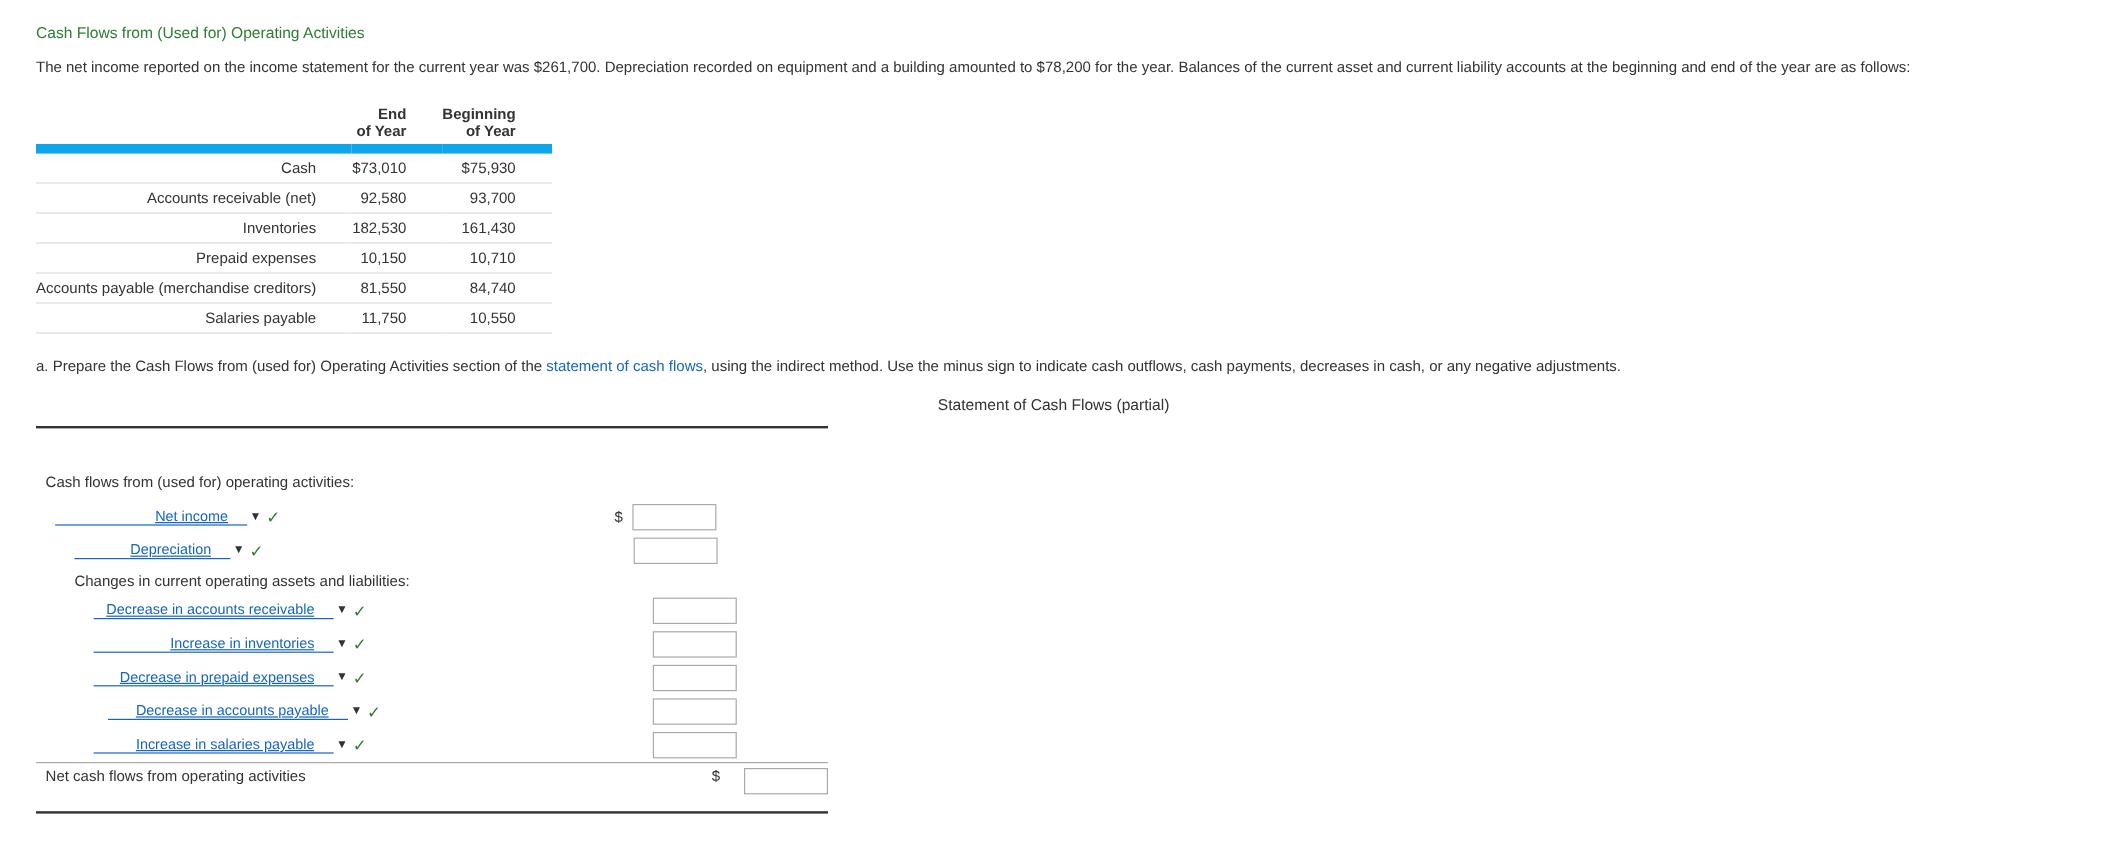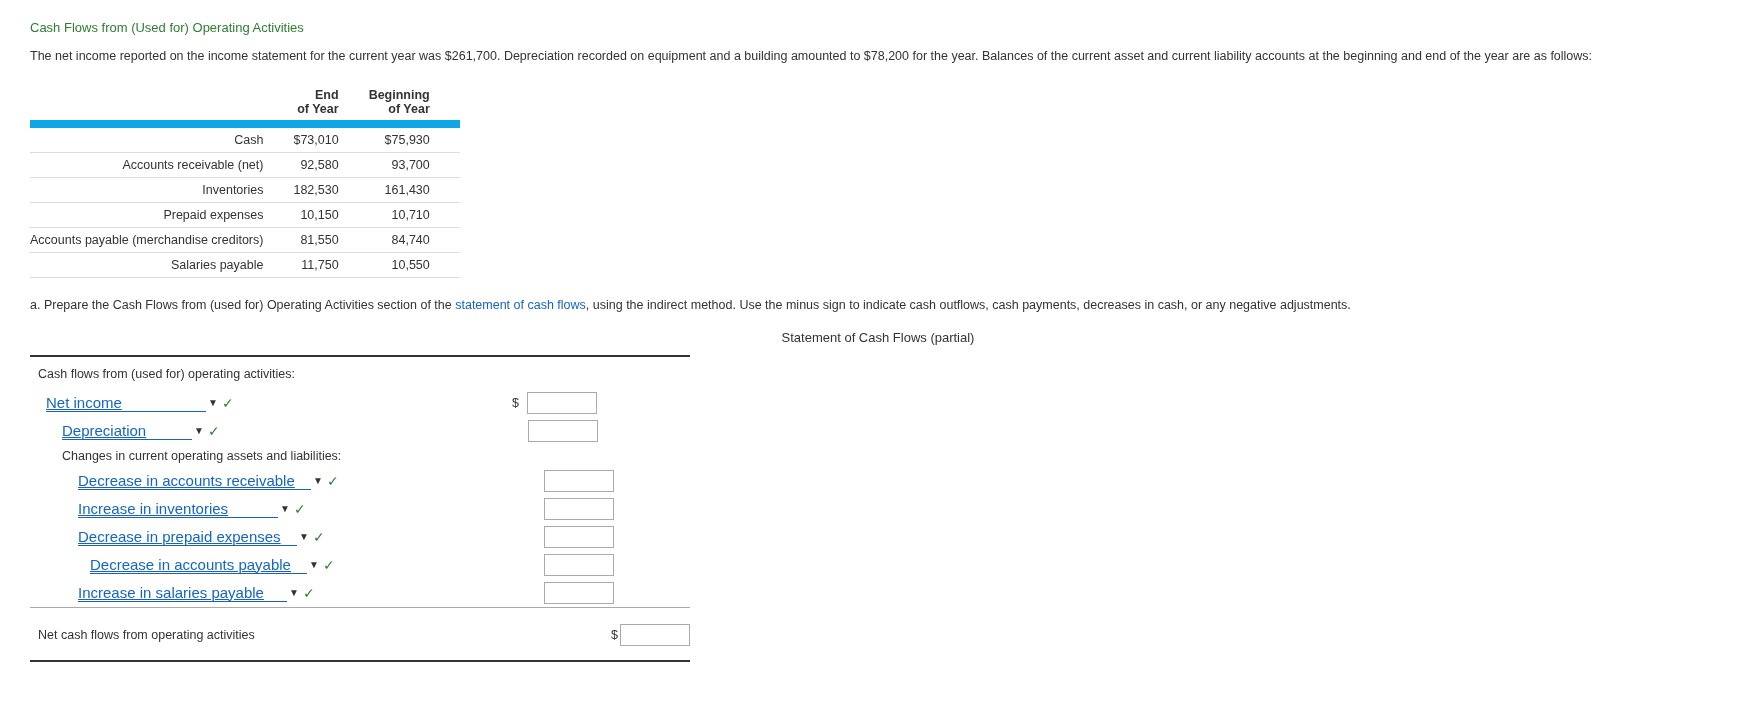--- a/index.html
+++ b/index.html
@@ -68,42 +68,44 @@
     .statement-box {
       border-top: 2px solid #333;
       border-bottom: 2px solid #333;
       max-width: 660px;
       padding: 10px 0 10px 0;
     }
     .stmt-section-label {
       font-size: 12.5px;
       margin-bottom: 8px;
       padding-left: 8px;
+      margin-top: 28px;
     }
     .stmt-row {
       display: flex;
       align-items: center;
       padding: 3px 0 3px 16px;
       gap: 6px;
     }
     .stmt-row.indent1 { padding-left: 32px; }
     .stmt-row.indent2 { padding-left: 48px; }
     .dropdown-select {
       border: none;
       border-bottom: 1px solid #1565c0;
       color: #1565c0;
-      font-size: 15px;
+      font-size: 12px;
       background: transparent;
       cursor: pointer;
       text-decoration: underline;
       min-width: 160px;
       outline: none;
       appearance: none;
       -webkit-appearance: none;
       padding-right: 16px;
+      text-align: right;
     }
     .dropdown-wrapper {
       position: relative;
       display: inline-flex;
       align-items: center;
     }
     .dropdown-arrow {
       font-size: 10px;
       color: #333;
       margin-left: 2px;
@@ -126,23 +128,22 @@
       font-size: 12.5px;
       margin-right: 2px;
     }
     .changes-label {
       padding-left: 32px;
       font-size: 12.5px;
       margin: 4px 0;
     }
     .stmt-row-net {
       display: flex;
-      align-items: center;
-      padding: 16px 0 4px 8px;
-      gap: 0;
+      padding: 4px 0 4px 8px;
+      gap: 18px;
       border-top: 1px solid #aaa;
     }
     .net-label {
       font-size: 12.5px;
       flex: 1;
     }
     .row-label-area {
       min-width: 460px;
       display: flex;
       align-items: center;

